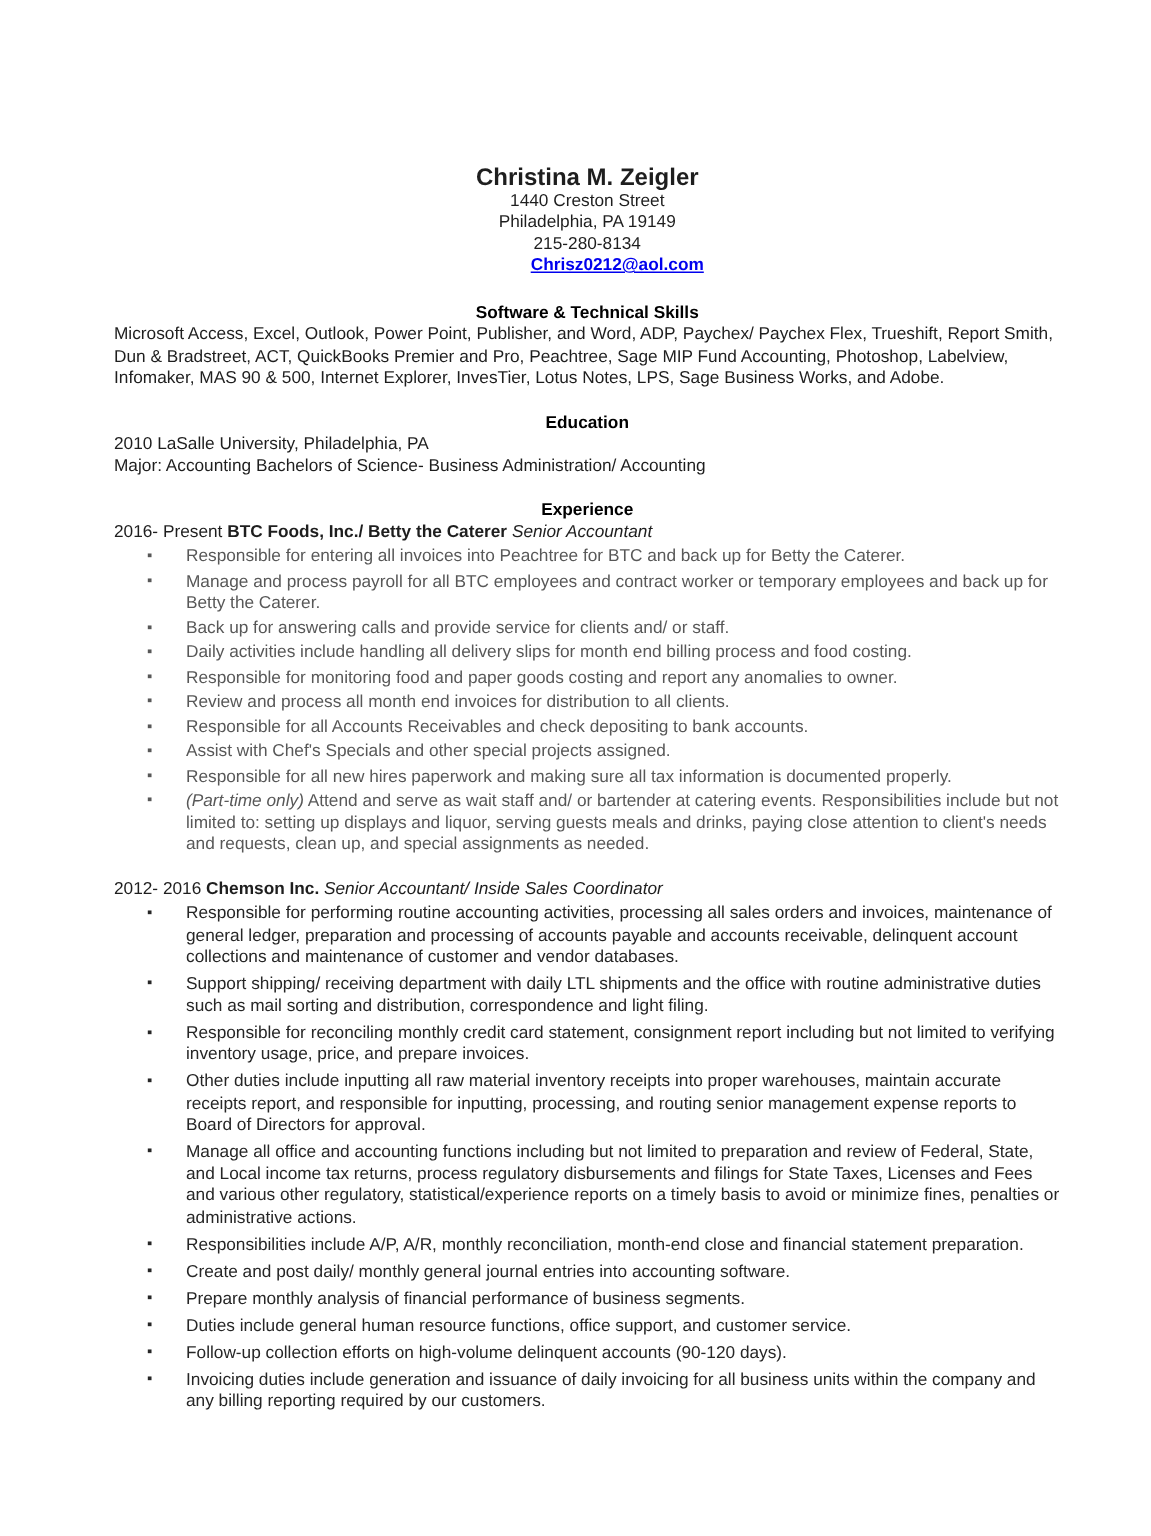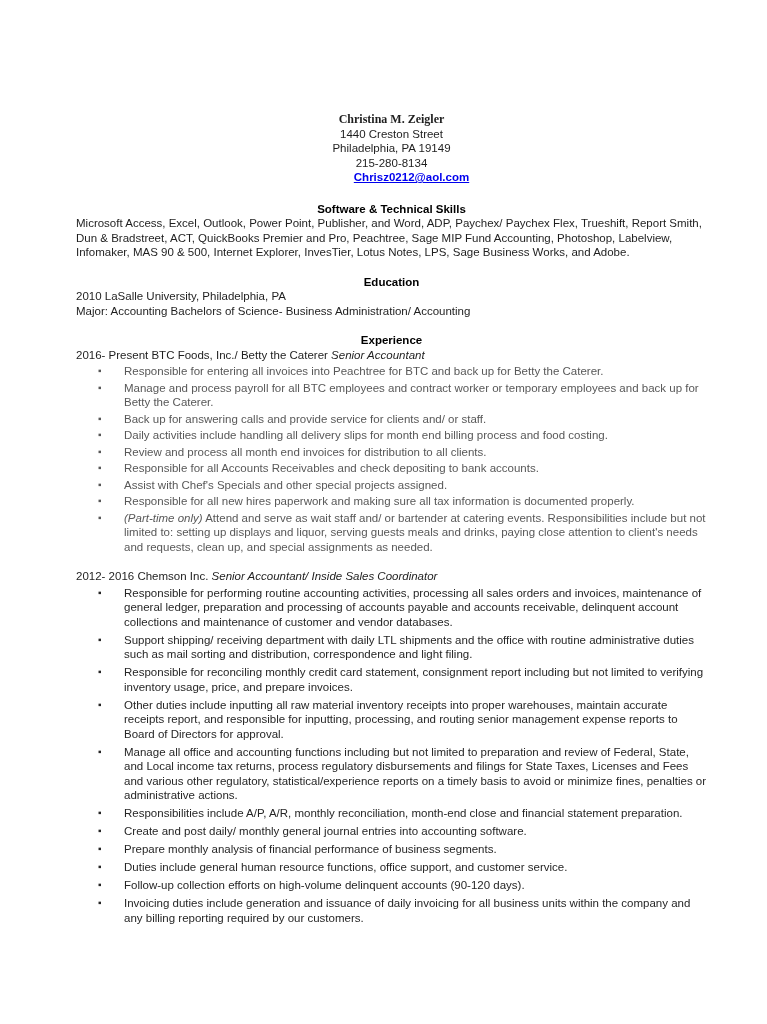--- a/index.html
+++ b/index.html
@@ -9,34 +9,34 @@
     box-sizing:border-box;
     background:#ffffff;
     padding:112px 60px 40px 76px;
     overflow:hidden;
     font-family:"Liberation Sans","DejaVu Sans",sans-serif;
     font-size:11.5px;
     line-height:14.5px;
     color:#1e1e1e;
   }
   .contact{ text-align:center; margin-bottom:17px; }
-  .contact .name{ font-weight:bold; font-size:12px;font-family:Liberation Serif, serif; }
+  .contact .name{ font-weight:bold; font-size:16px; }
   .contact div{ margin:0; }
   a.email{ color:#0000ee; text-decoration:underline; font-weight:bold;padding-left:40px; }
   h2{
     font-size:11.5px; line-height:14.5px;
     font-weight:bold; color:#000000;
     margin:0; padding:0;text-align:center;
   }
   section{ margin-top:15px; }
   section.first{ margin-top:0; }
   p.skills-body{ margin:0; }
   .edu-line{ margin:0; }
   .job-line{ margin:0; }
-  .job-line .co{ font-weight:normal; }
+  .job-line .co{ font-weight:bold; }
   .job-line .ti{ font-style:italic; }
   .job-line .ti.b{ font-weight:normal; }
   .job2{ margin-top:15px; }
   ul.bullets{
     list-style:none;
     margin:2px 0 0 0; padding:0;
   }
   ul.bullets li{
     position:relative;
     padding-left:48px;
@@ -84,20 +84,21 @@
     <div class="job-line">
       <span>2016- Present</span>
       <span class="co">BTC Foods, Inc./ Betty the Caterer</span>
       <span class="ti b">Senior Accountant</span>
     </div>
     <ul class="bullets gray">
       <li>Responsible for entering all invoices into Peachtree for BTC and back up for Betty the Caterer.</li>
       <li>Manage and process payroll for all BTC employees and contract worker or temporary employees and back up for Betty the Caterer.</li>
       <li>Back up for answering calls and provide service for clients and/ or staff.</li>
       <li>Daily activities include handling all delivery slips for month end billing process and food costing.</li>
+      <li>Responsible for monitoring food and paper goods costing and report any anomalies to owner.</li>
       <li>Review and process all month end invoices for distribution to all clients.</li>
       <li>Responsible for all Accounts Receivables and check depositing to bank accounts.</li>
       <li>Assist with Chef's Specials and other special projects assigned.</li>
       <li>Responsible for all new hires paperwork and making sure all tax information is documented properly.</li>
       <li><span class="it">(Part-time only)</span> <span>Attend and serve as wait staff and/ or bartender at catering events. Responsibilities include but not limited to: setting up displays and liquor, serving guests meals and drinks, paying close attention to client's needs and requests, clean up, and special assignments as needed.</span></li>
     </ul>
 
     <div class="job-line job2">
       <span>2012- 2016</span>
       <span class="co">Chemson Inc.</span>

